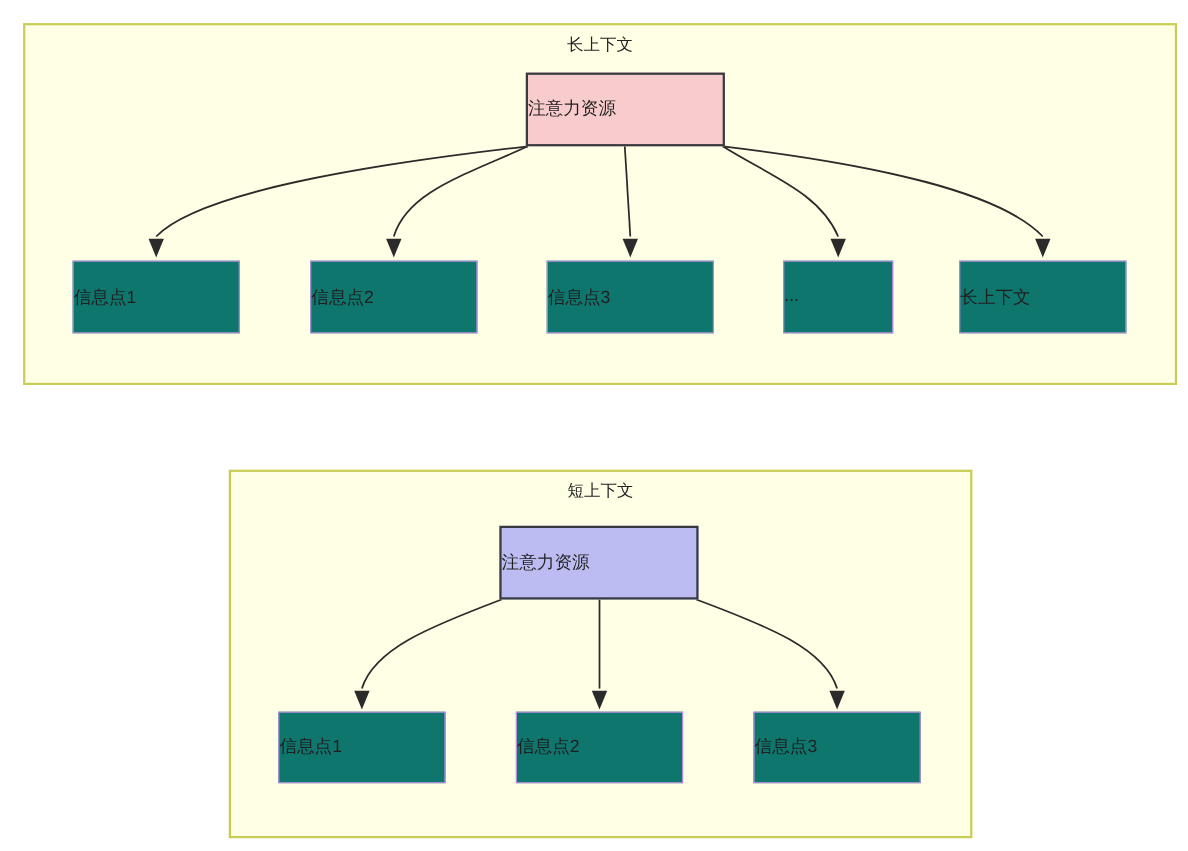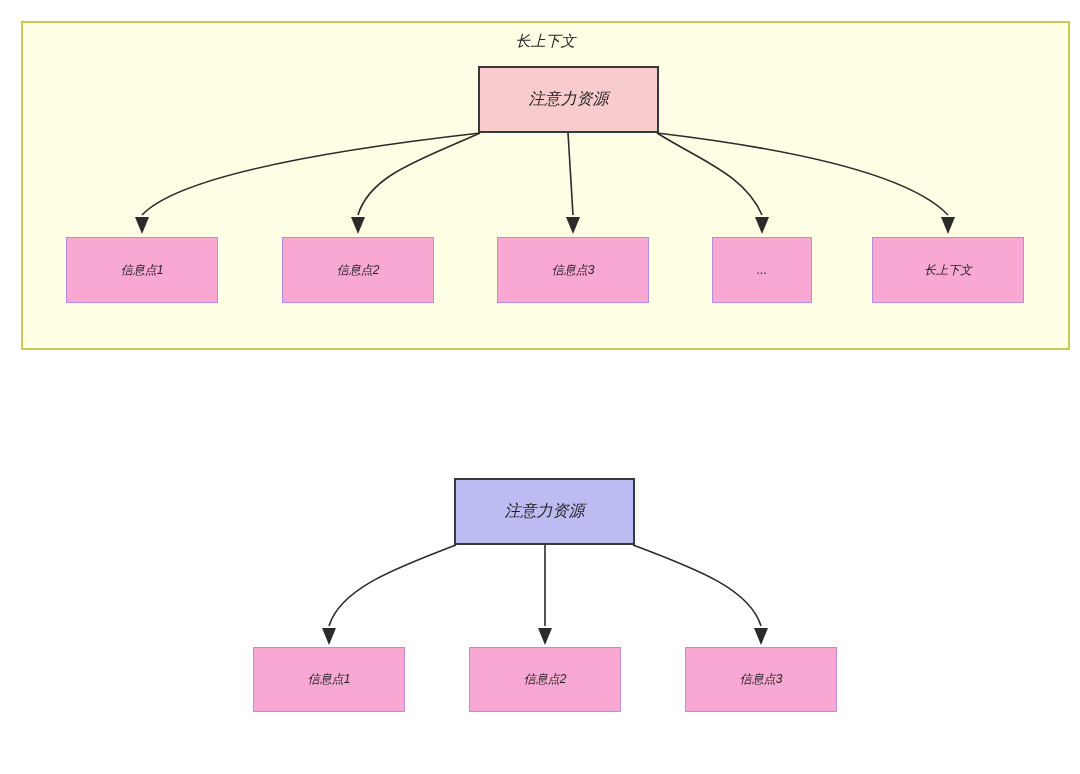--- a/index.html
+++ b/index.html
@@ -13,21 +13,20 @@
     height: 774px;
     position: relative;
     font-family: "Liberation Sans", "DejaVu Sans", sans-serif;
     overflow: hidden;
   }
   #diagram-root {
     position: absolute;
     inset: 0;
     width: 1080px;
     height: 558px;
-    font-style: italic;
   }
   .svg-layer {
     position: absolute;
     left: 0;
     top: 0;
     width: 1080px;
     height: 774px;
   }
   .panel {
     position: absolute;
@@ -56,37 +55,36 @@
     font-size: 15px;
     color: #222222;
     line-height: 20px;
     white-space: nowrap;
   }
   .node {
     position: absolute;
     box-sizing: border-box;
     display: flex;
     align-items: center;
-    justify-content: center;
     font-size: 16px;
     color: #1f1f1f;
     white-space: nowrap;
   }
   .node-attention-long {
     background: #f8cccc;
     border: 2px solid #36393d;
   }
   .node-attention-short {
     background: #bcbcf2;
     border: 2px solid #36393d;
   }
   .node-info {
-    background: #f9a8d4;
+    background: #0f766e;
     border: 1px solid #b48fdd;
-    font-size: 12px;
+    font-size: 16px;
   }
   .edge-path {
     fill: none;
     stroke: #2b2b2b;
     stroke-width: 1.6px;
   }
   .arrow-head {
     fill: #2b2b2b;
     stroke: none;
   }
@@ -137,20 +135,23 @@
   <div class="node node-info" style="left:497px; top:237px; width:152px; height:66px;">
     <span>信息点3</span>
   </div>
   <div class="node node-info" style="left:712px; top:237px; width:100px; height:66px;">
     <span>...</span>
   </div>
   <div class="node node-info" style="left:872px; top:237px; width:152px; height:66px;">
     <span>长上下文</span>
   </div>
 
+  <div class="panel" id="panel-short">
+    <div class="panel-title">短上下文</div>
+  </div>
 
   <svg class="svg-layer" viewBox="0 0 1080 774">
     <g>
       <path class="edge-path" d="M 456,545 C 390,570 340,590 329,626"></path>
       <polygon class="arrow-head" points="329,645 322,628 336,628"></polygon>
     </g>
     <g>
       <path class="edge-path" d="M 545,545 L 545,626"></path>
       <polygon class="arrow-head" points="545,645 538,628 552,628"></polygon>
     </g>

